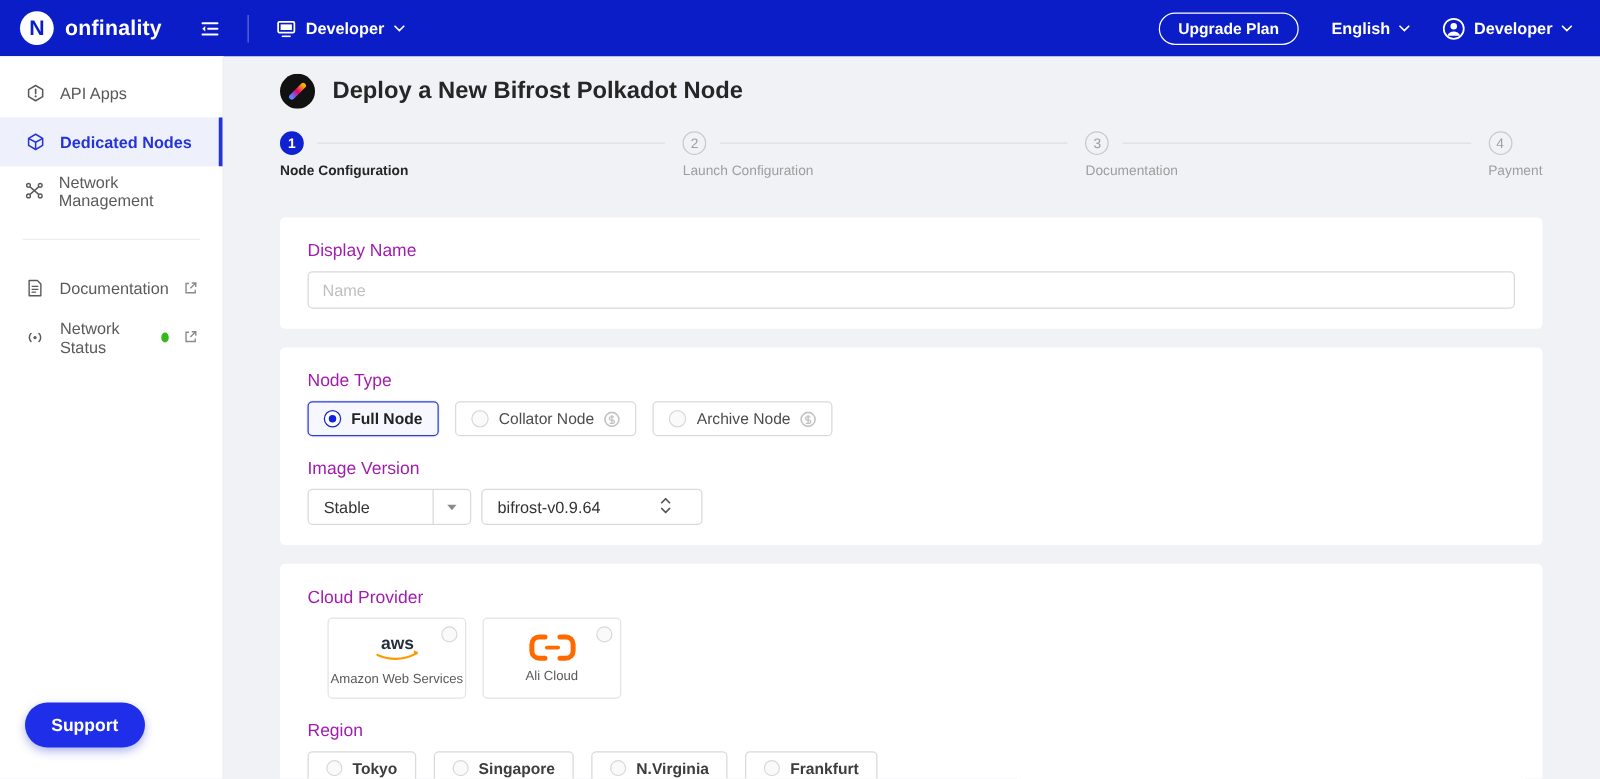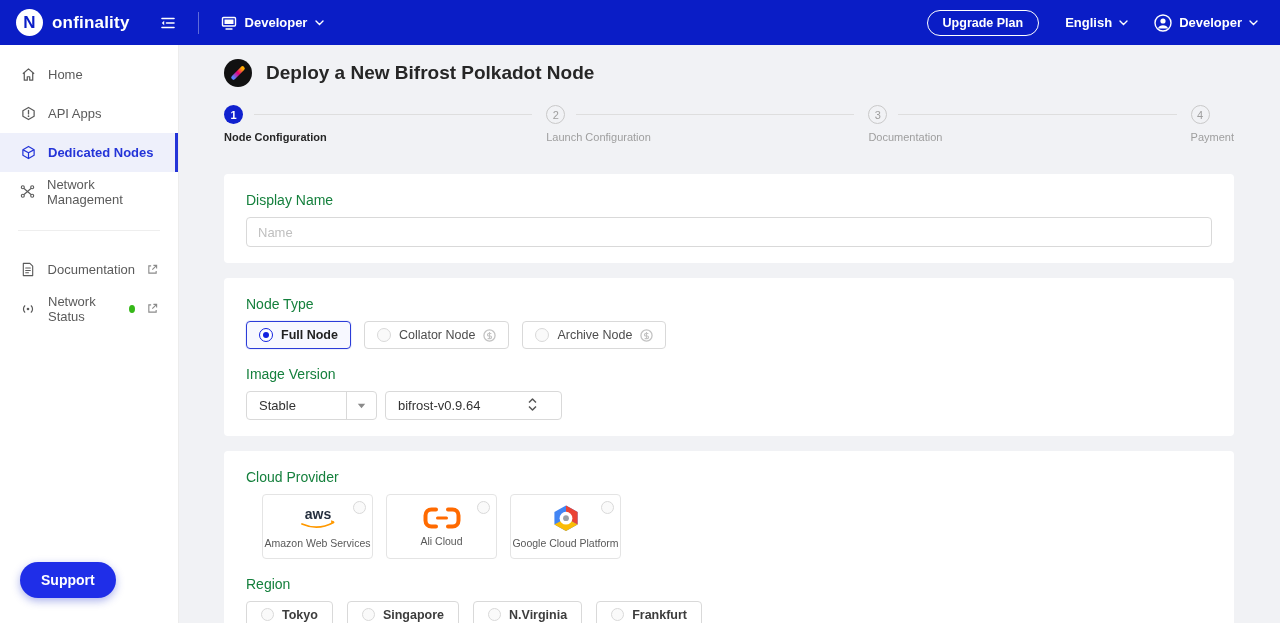--- a/index.html
+++ b/index.html
@@ -46,21 +46,21 @@
   .step-head { display:flex; align-items:center; }
   .step-circle { width:19px; height:19px; border-radius:50%; font-size:11px; display:flex; align-items:center; justify-content:center; flex:0 0 19px; }
   .step.current .step-circle { background:#1021cf; color:#fff; font-weight:700; }
   .step.wait .step-circle { border:1px solid #c9c9c9; color:#9e9e9e; background:transparent; }
   .step-line { flex:1; height:1px; background:#dedede; margin:0 14px 0 11px; }
   .step-label { margin-top:7px; font-size:11px; color:#9e9e9e; }
   .step.current .step-label { color:#262626; font-weight:700; }
 
   
   .card { width:1010px; background:#fff; border-radius:4px; padding:18px 22px 16px 22px; margin-bottom:15px; }
-  .fld-label { font-size:14px; color:#15803d; font-weight:500; margin-bottom:9px; }
+  .fld-label { font-size:14px; color:#a21caf; font-weight:500; margin-bottom:9px; }
   .name-input { width:100%; height:30px; border:1px solid #d9d9d9; border-radius:4px; padding:0 11px; font-size:13px; color:#333; font-family:"Liberation Sans",sans-serif; outline:none; }
   .name-input::placeholder { color:#bfbfbf; }
 
   .opt-row { display:flex; gap:13px; }
   .opt-box { height:28px; border:1px solid #d9d9d9; border-radius:4px; background:#fff; display:flex; align-items:center; gap:8px; padding:0 12px; font-size:12.5px; color:#4d4d4d; font-weight:500; cursor:pointer; }
   .opt-box.selected { border-color:#2b3cd8; background:#f7f8ff; color:#222; font-weight:700; box-shadow:0 0 0 1px rgba(43,60,216,.08); }
   .radio { width:14px; height:14px; border-radius:50%; border:1px solid #d9d9d9; background:#fafafa; flex:0 0 14px; position:relative; }
   .radio.on { border-color:#1322e0; background:#fff; }
   .radio.on::after { content:""; position:absolute; left:3px; top:3px; width:6px; height:6px; border-radius:50%; background:#1322e0; }
 
@@ -138,28 +138,20 @@
       </div>
     </div>
   </div>
 
   <div class="body-row">
 
     <div class="sidebar">
       <div class="side-item">
         <span class="icn">
             <svg width="15" height="15" viewBox="0 0 16 16">
-              <path d="M2 7.2 8 2l6 5.2M3.5 6.5V14h3.2v-3.6h2.6V14h3.2V6.5" fill="none" stroke="#5a5a5a" stroke-width="1.3" stroke-linejoin="round"></path>
-            </svg>
-          </span>
-        <span>Home</span>
-      </div>
-      <div class="side-item">
-        <span class="icn">
-            <svg width="15" height="15" viewBox="0 0 16 16">
               <path d="M8 1.5 14 5v6L8 14.5 2 11V5z" fill="none" stroke="#5a5a5a" stroke-width="1.3" stroke-linejoin="round"></path>
               <path d="M8 4.8v3.6" stroke="#5a5a5a" stroke-width="1.4" stroke-linecap="round"></path>
               <circle cx="8" cy="10.8" r=".9" fill="#5a5a5a"></circle>
             </svg>
           </span>
         <span>API Apps</span>
       </div>
       <div class="side-item active">
         <span class="icn">
             <svg width="15" height="15" viewBox="0 0 16 16">
@@ -328,31 +320,20 @@
           </div>
           <div class="prov-card">
             <span class="radio"></span>
             <svg width="40" height="24" viewBox="0 0 40 24">
               <path d="M14 3.5H9.5C6 3.5 3.5 6 3.5 9.5v5c0 3.5 2.5 6 6 6H14" fill="none" stroke="#ff6a00" stroke-width="4" stroke-linecap="round"></path>
               <path d="M26 3.5h4.5c3.5 0 6 2.5 6 6v5c0 3.5-2.5 6-6 6H26" fill="none" stroke="#ff6a00" stroke-width="4" stroke-linecap="round"></path>
               <path d="M15.5 12h9" stroke="#ff6a00" stroke-width="3" stroke-linecap="round"></path>
             </svg>
             <div class="prov-label">Ali Cloud</div>
           </div>
-          <div class="prov-card">
-            <span class="radio"></span>
-            <svg width="30" height="28" viewBox="0 0 30 29">
-              <polygon points="15,1.5 27,8.2 27,21.2 15,28 3,21.2 3,8.2" fill="#4285f4"></polygon>
-              <polygon points="15,1.5 27,8.2 27,21.2 15,14.7" fill="#ea4335"></polygon>
-              <polygon points="27,21.2 15,28 3,21.2 15,14.7" fill="#fbbc05"></polygon>
-              <circle cx="15" cy="14.7" r="6.6" fill="#ffffff"></circle>
-              <circle cx="15" cy="14.7" r="3" fill="#9aa0a6"></circle>
-            </svg>
-            <div class="prov-label">Google Cloud Platform</div>
-          </div>
         </div>
 
         <div class="fld-label subsection">Region</div>
         <div class="region-row">
           <div class="region-box">
             <span class="radio"></span>
             <span>Tokyo</span>
           </div>
           <div class="region-box">
             <span class="radio"></span>

